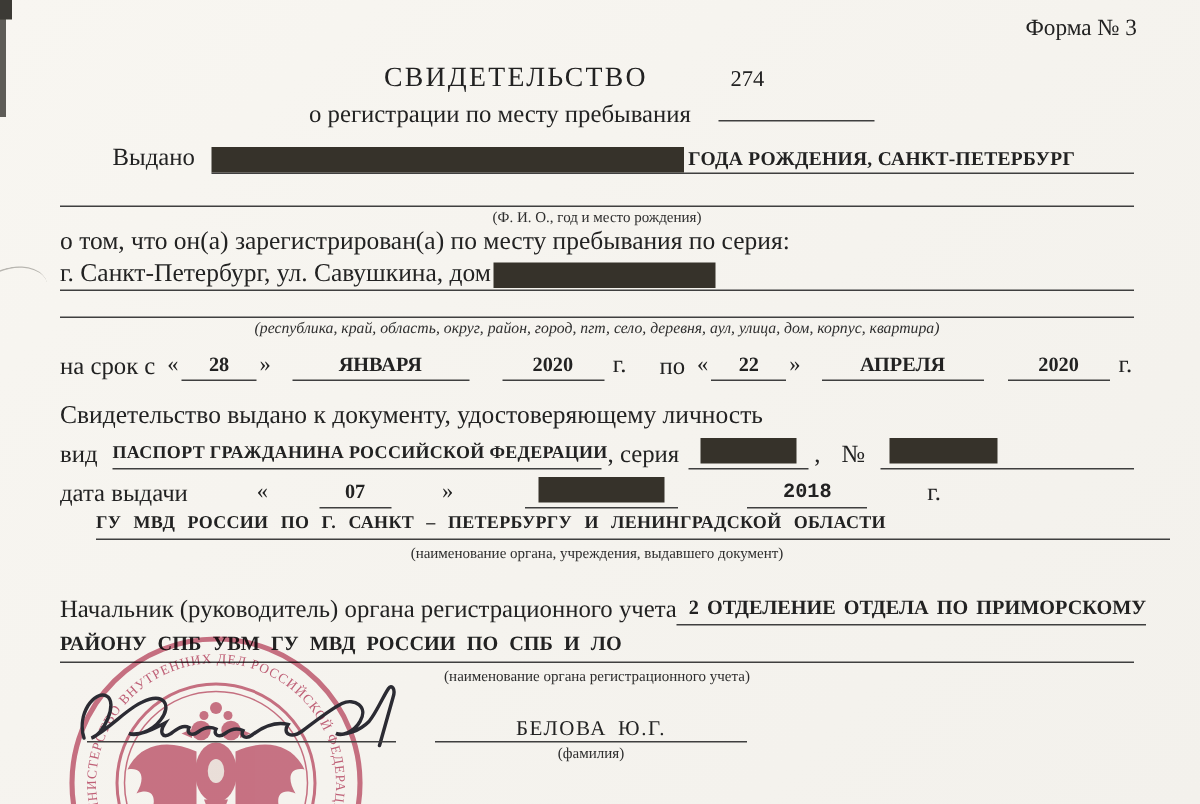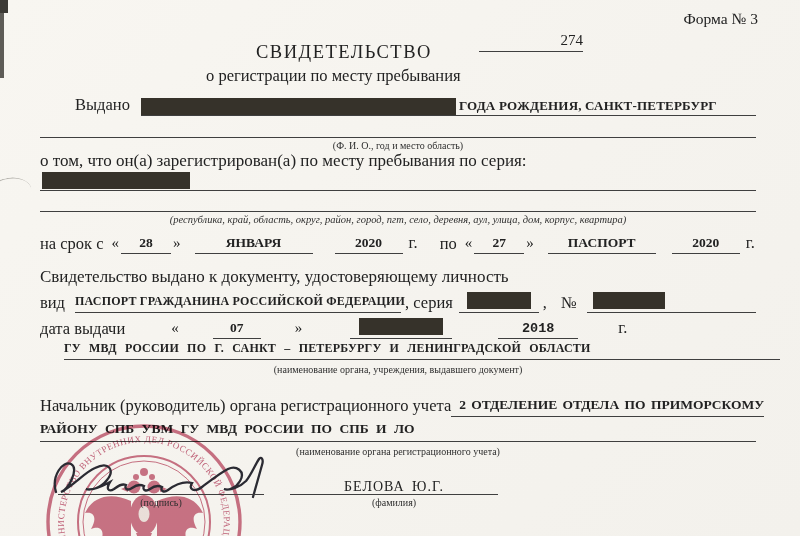--- a/index.html
+++ b/index.html
@@ -16,21 +16,21 @@
   .caption{position:absolute;font-size:10px;color:#2e2e2e;text-align:center;white-space:nowrap;}
   .lbl{font-size:16.5px;}
   .text17{font-size:17px;}
   .val{font-weight:bold;font-size:13.5px;text-align:center;padding-bottom:2px;}
   .redact{display:inline-block;background:#36322a;height:17px;}
   .quote{font-size:15px;padding-bottom:2px;}
   .gsuffix{font-size:16.5px;padding-bottom:1px;}
 
   .form-no{top:10px;right:42px;font-size:15.5px;}
   .title{top:42px;left:256px;font-size:18.5px;letter-spacing:1.5px;}
-  .cert-num{top:32px;left:479px;width:96px;font-size:15px;padding-left:8px;padding-bottom:2px;text-align:right;}
+  .cert-num{top:45px;left:479px;width:96px;font-size:15px;padding-left:8px;padding-bottom:18px;}
   .subtitle{top:66px;left:206px;font-size:16.5px;}
 
   .issued-row{top:95px;left:75px;width:681px;}
   .issued-row .lbl{margin-right:11px;padding-bottom:1px;}
   .issued-line{flex:1;display:flex;align-items:flex-start;}
   .issued-suffix{flex:1;font-weight:bold;font-size:13px;letter-spacing:.2px;padding:0 0 1px 3px;}
 
   .fio-rule{top:137px;left:40px;width:716px;}
   .fio-caption{top:140px;left:40px;width:716px;}
 
@@ -100,43 +100,44 @@
   <div class="abs subtitle">о регистрации по месту пребывания</div>
 
   <div class="row issued-row">
     <span class="lbl">Выдано</span>
     <span class="issued-line ul">
       <span class="redact" style="width:315px"></span>
       <span class="issued-suffix">ГОДА РОЖДЕНИЯ, САНКТ-ПЕТЕРБУРГ</span>
     </span>
   </div>
   <div class="rule fio-rule"></div>
-  <div class="caption fio-caption">(Ф. И. О., год и место область)</div>
+  <div class="caption fio-caption">(Ф. И. О., год и место рождения)</div>
 
   <div class="abs intro1 text17">о том, что он(а) зарегистрирован(а) по месту пребывания по серия:</div>
 
   <div class="row address-row ul">
+    <span class="text17">г. Санкт-Петербург, ул. Савушкина, дом</span>
     <span class="redact" style="width:148px"></span>
   </div>
   <div class="rule addr-rule"></div>
   <div class="caption addr-caption">(республика, край, область, округ, район, город, пгт, село, деревня, аул, улица, дом, корпус, квартира)</div>
 
   <div class="row period-row">
     <span>на срок с</span>
     <span class="quote m8">«</span>
     <span class="val ul w-day m2">28</span>
     <span class="quote m2">»</span>
     <span class="val ul w-month1 m14">ЯНВАРЯ</span>
     <span class="val ul w-year m22">2020</span>
     <span class="gsuffix m6">г.</span>
     <span class="m22">по</span>
     <span class="quote m8">«</span>
-    <span class="val ul w-day m2">27</span>
+    <span class="val ul w-day m2">22</span>
     <span class="quote m2">»</span>
-    <span class="val ul w-month2 m14">ПАСПОРТ</span>
+    <span class="val ul w-month2 m14">АПРЕЛЯ</span>
     <span class="val ul w-year m16">2020</span>
     <span class="gsuffix m6">г.</span>
   </div>
 
   <div class="abs intro2 text17">Свидетельство выдано к документу, удостоверяющему личность</div>
 
   <div class="row doc-row">
     <span>вид</span>
     <span class="doc-type-val ul m10">ПАСПОРТ ГРАЖДАНИНА РОССИЙСКОЙ ФЕДЕРАЦИИ</span>
     <span class="m4">, серия</span>
@@ -202,19 +203,18 @@
       <path d="M100,119 L108,140 L116,119 Z"></path>
       <ellipse cx="108" cy="100" rx="5.5" ry="8" fill="#f6f4ef" opacity="0.9"></ellipse>
     </g>
   </svg>
 
   <svg class="sig-svg" width="235" height="54" viewBox="0 0 235 54">
     <path fill="none" stroke="#2b2b33" stroke-width="2.3" stroke-linecap="round" d="M 8,42 C 3,26 15,10 23,14 C 31,18 21,40 13,42 C 25,36 37,22 47,18 C 61,11 67,20 59,30 C 53,38 42,41 38,39 C 46,41 56,35 62,32 C 58,38 60,43 66,39 C 70,36 74,33 78,35 C 76,39 80,41 84,38 C 88,35 92,34 96,36 C 94,40 98,42 102,39 C 106,36 110,35 114,37 C 112,41 116,43 120,40 C 128,34 136,31 144,33 C 140,39 146,43 154,37 C 162,31 172,23 180,19 C 188,15 198,21 192,31 C 188,38 180,41 176,39 C 182,41 192,37 198,31 C 203,25 207,15 211,9 C 213,6 216,9 214,15 L 205,47"></path>
   </svg>
 
   <div class="rule sign-rule"></div>
-  <div class="caption sign-caption">(подпись)</div>
 
   <div class="name-text">БЕЛОВА Ю.Г.</div>
   <div class="rule name-rule"></div>
   <div class="caption name-caption">(фамилия)</div>
 
 </div>
 
 </body></html>

